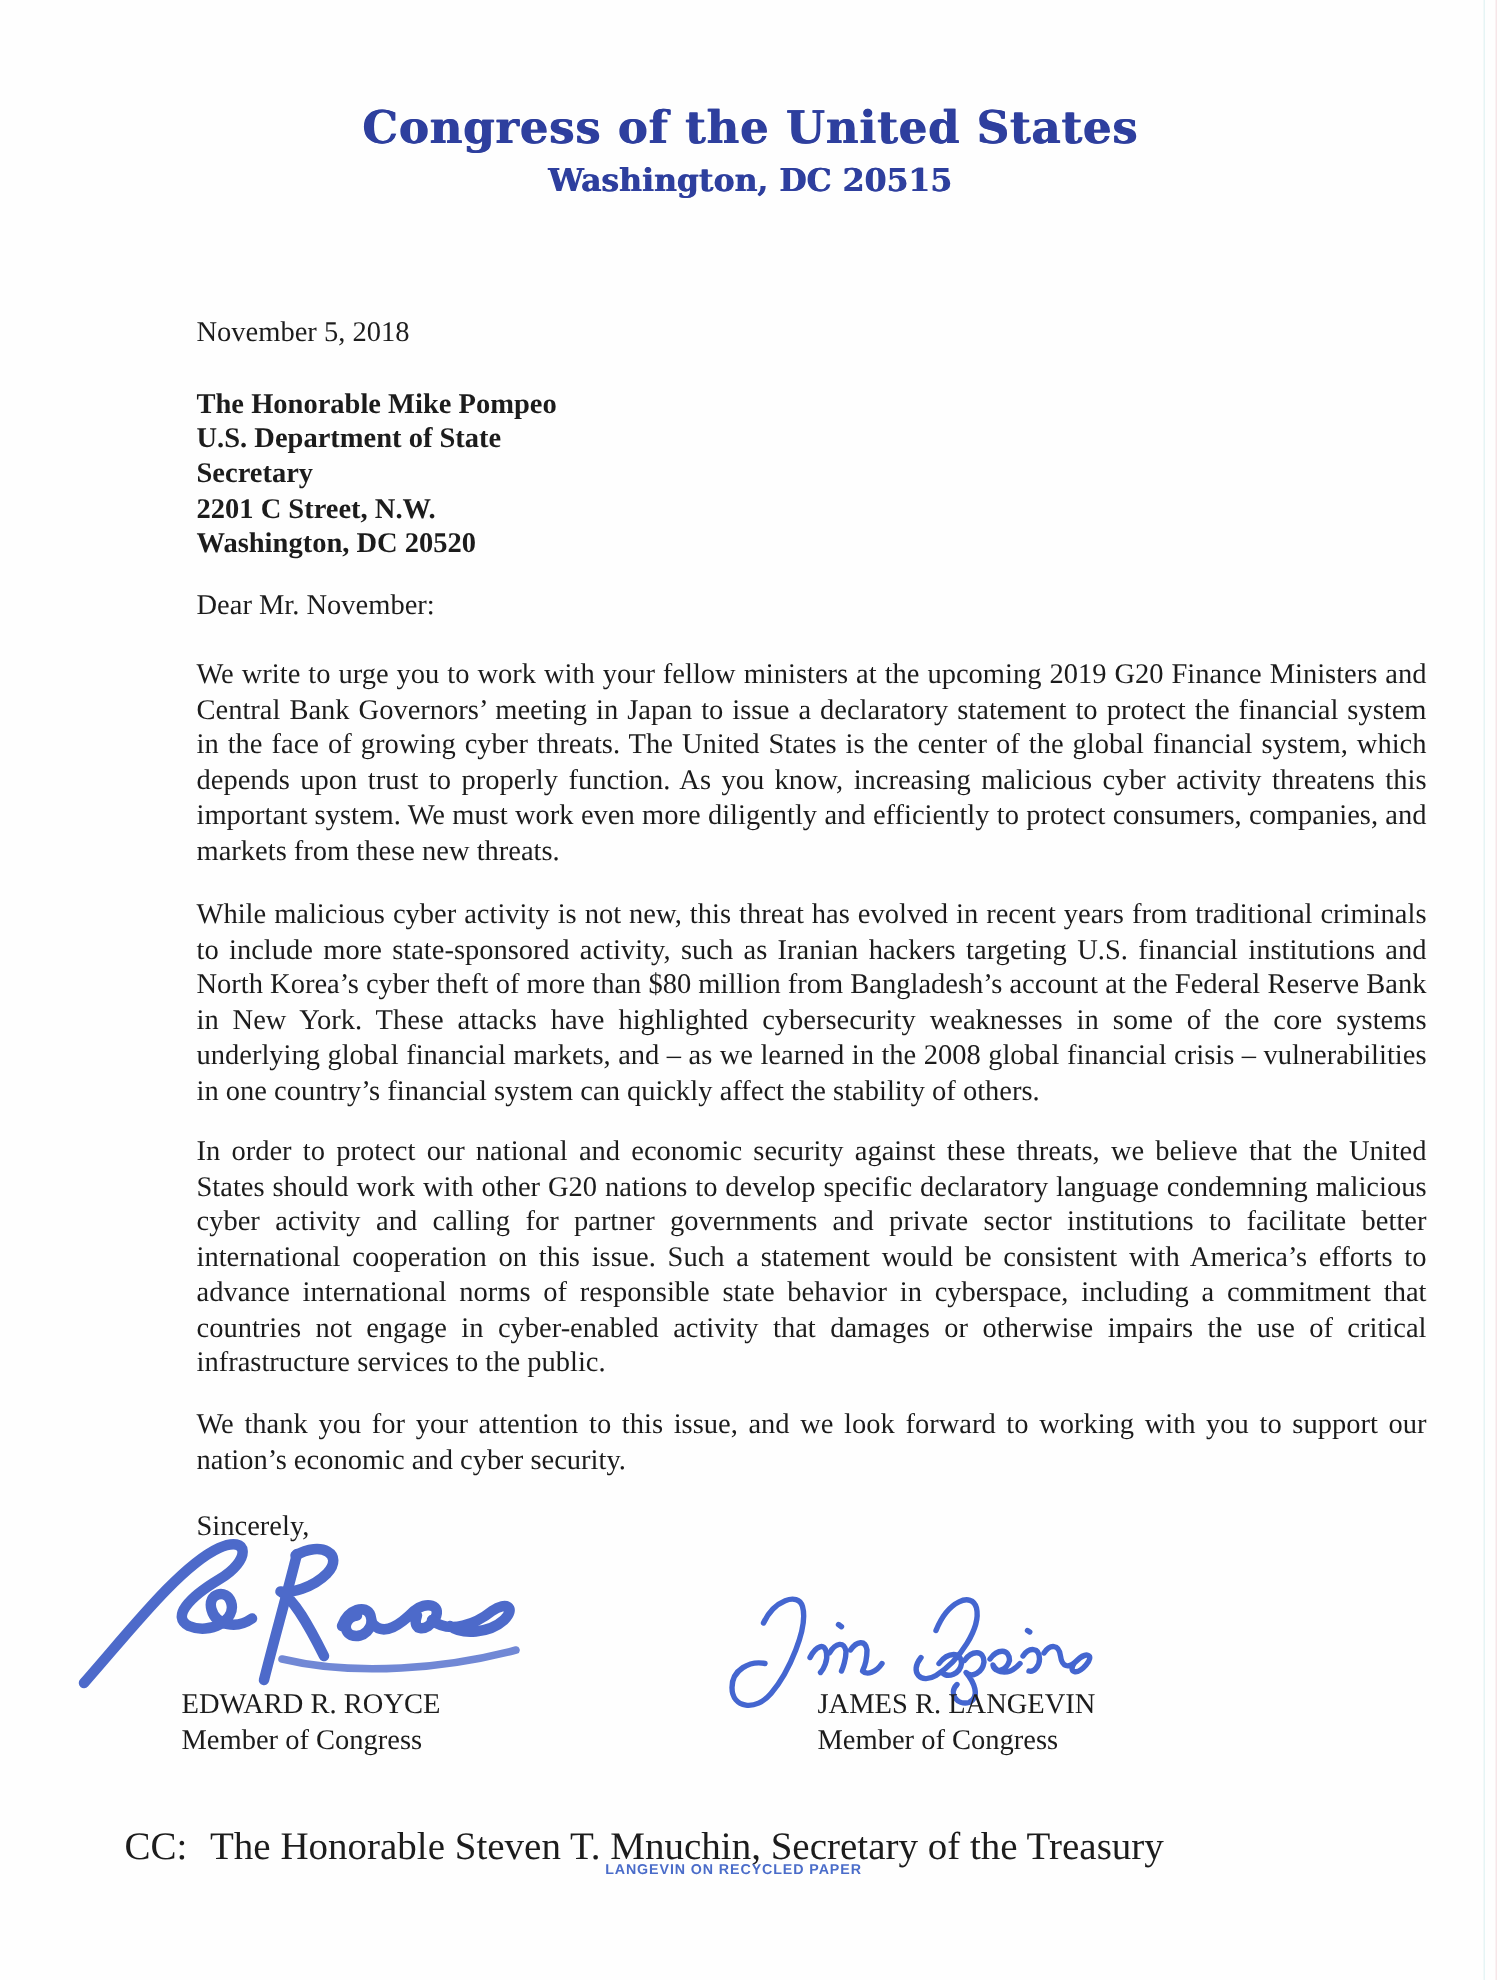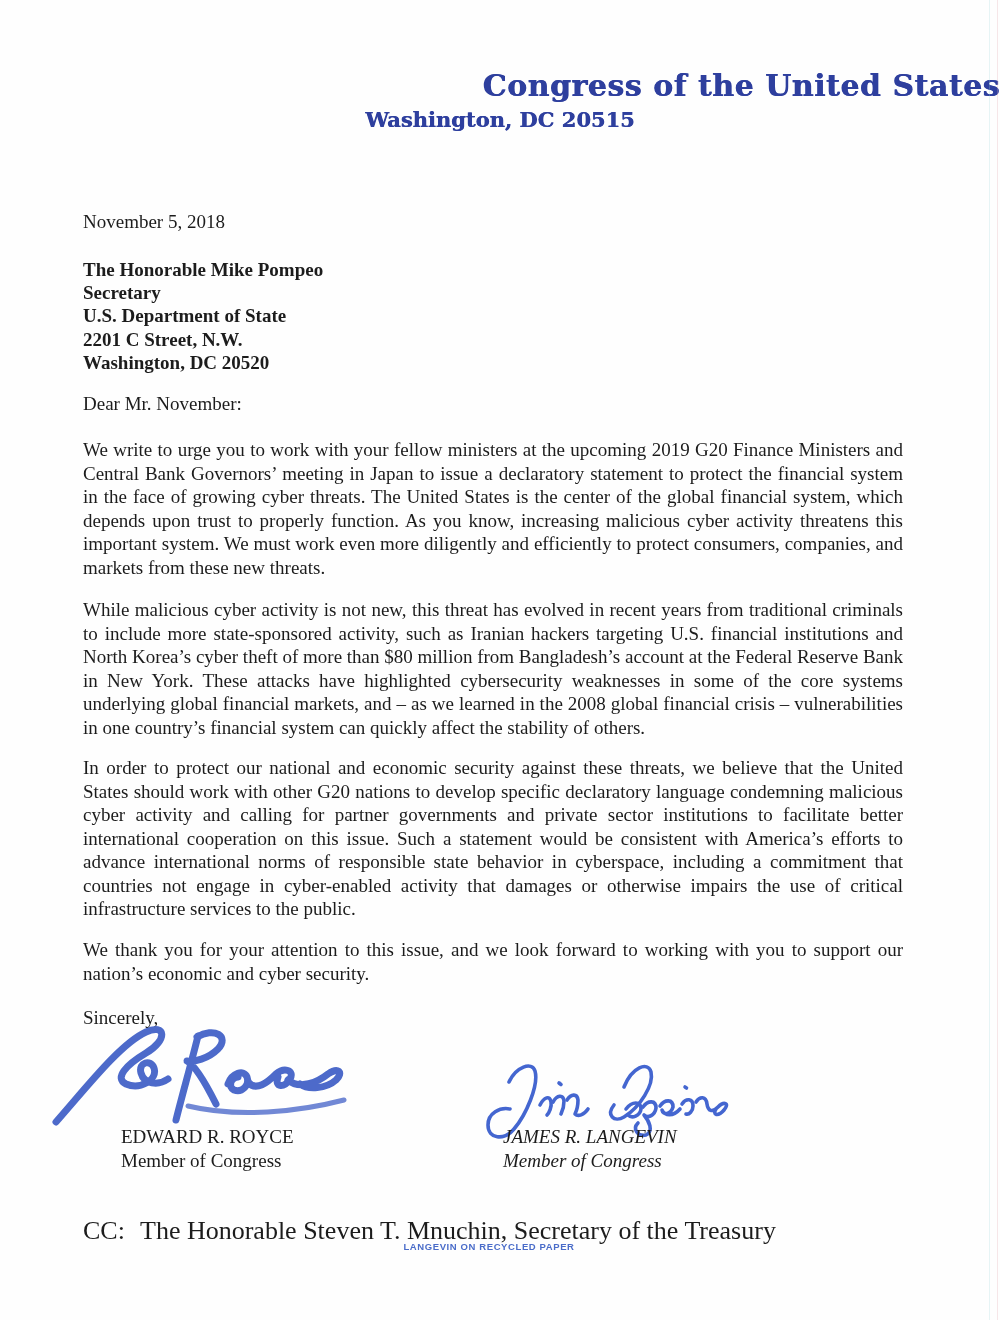--- a/index.html
+++ b/index.html
@@ -24,31 +24,30 @@
     width: 100%;
     text-align: center;
     color: #2e3f9e;
   }
   .letterhead-title {
     font-family: "DejaVu Serif", serif;
     font-weight: bold;
     font-size: 30px;
     letter-spacing: 0.5px;
     text-shadow: 0.6px 0 0 #2e3f9e;
-    text-align: right;
   }
   .letterhead-subtitle {
     font-family: "DejaVu Serif", serif;
     font-weight: bold;
     font-size: 21px;
     margin-top: 4px;
     text-shadow: 0.5px 0 0 #2e3f9e;
   }
   
-  .abs { position: absolute; }
+  .abs { position: absolute; margin-left: 48px; }
   .bodytext {
     left: 83px;
     width: 820px;
     font-size: 19px;
     line-height: 23.5px;
   }
   .justified {
     text-align: justify;
     text-justify: inter-word;
   }
@@ -110,22 +109,22 @@
 
   <div class="letterhead">
     <div class="letterhead-title">Congress of the United States</div>
     <div class="letterhead-subtitle">Washington, DC 20515</div>
   </div>
 
   <div class="abs bodytext" style="top:210px;">November 5, 2018</div>
 
   <div class="abs bodytext" style="top:258px;font-weight:bold;">
     <div class="addr-line">The Honorable Mike Pompeo</div>
+    <div class="addr-line">U.S. Department of State</div>
     <div class="addr-line">Secretary</div>
-    <div class="addr-line">U.S. Department of State</div>
     <div class="addr-line">2201 C Street, N.W.</div>
     <div class="addr-line">Washington, DC 20520</div>
   </div>
 
   <div class="abs bodytext" style="top:392px;">Dear Mr. November:</div>
 
   <div class="abs bodytext justified" style="top:438px;">We write to urge you to work with your fellow ministers at the upcoming 2019 G20 Finance Ministers and Central Bank Governors’ meeting in Japan to issue a declaratory statement to protect the financial system in the face of growing cyber threats. The United States is the center of the global financial system, which depends upon trust to properly function. As you know, increasing malicious cyber activity threatens this important system. We must work even more diligently and efficiently to protect consumers, companies, and markets from these new threats.</div>
   <div class="abs bodytext justified" style="top:598px;">While malicious cyber activity is not new, this threat has evolved in recent years from traditional criminals to include more state-sponsored activity, such as Iranian hackers targeting U.S. financial institutions and North Korea’s cyber theft of more than $80 million from Bangladesh’s account at the Federal Reserve Bank in New York. These attacks have highlighted cybersecurity weaknesses in some of the core systems underlying global financial markets, and – as we learned in the 2008 global financial crisis – vulnerabilities in one country’s financial system can quickly affect the stability of others.</div>
   <div class="abs bodytext justified" style="top:756px;">In order to protect our national and economic security against these threats, we believe that the United States should work with other G20 nations to develop specific declaratory language condemning malicious cyber activity and calling for partner governments and private sector institutions to facilitate better international cooperation on this issue. Such a statement would be consistent with America’s efforts to advance international norms of responsible state behavior in cyberspace, including a commitment that countries not engage in cyber-enabled activity that damages or otherwise impairs the use of critical infrastructure services to the public.</div>
   <div class="abs bodytext justified" style="top:938px;">We thank you for your attention to this issue, and we look forward to working with you to support our nation’s economic and cyber security.</div>
@@ -158,21 +157,21 @@
       <path d="M208,47 C212,41 219,41 219,49 C219,54 215,58 212,57"></path>
       <path d="M222,45 C226,39 232,39 233,47 C234,54 238,56 244,50 C250,44 256,46 250,53 C244,60 238,58 242,52"></path>
       <path d="M211,30 l1.5,1"></path>
     </g>
   </svg>
 
   <div class="signer-block" style="left:85px; top:1125px;">
     <div>EDWARD R. ROYCE</div>
     <div>Member of Congress</div>
   </div>
-  <div class="signer-block" style="left:467px; top:1125px;font-style:italic;">
+  <div class="signer-block" style="left:509px; top:1125px;">
     <div>JAMES R. LANGEVIN</div>
     <div>Member of Congress</div>
   </div>
 
   <div class="cc-row">
     <span class="cc-label">CC:</span><span>The Honorable Steven T. Mnuchin, Secretary of the Treasury</span>
   </div>
 
   <div class="footer-note">LANGEVIN ON RECYCLED PAPER</div>
 

